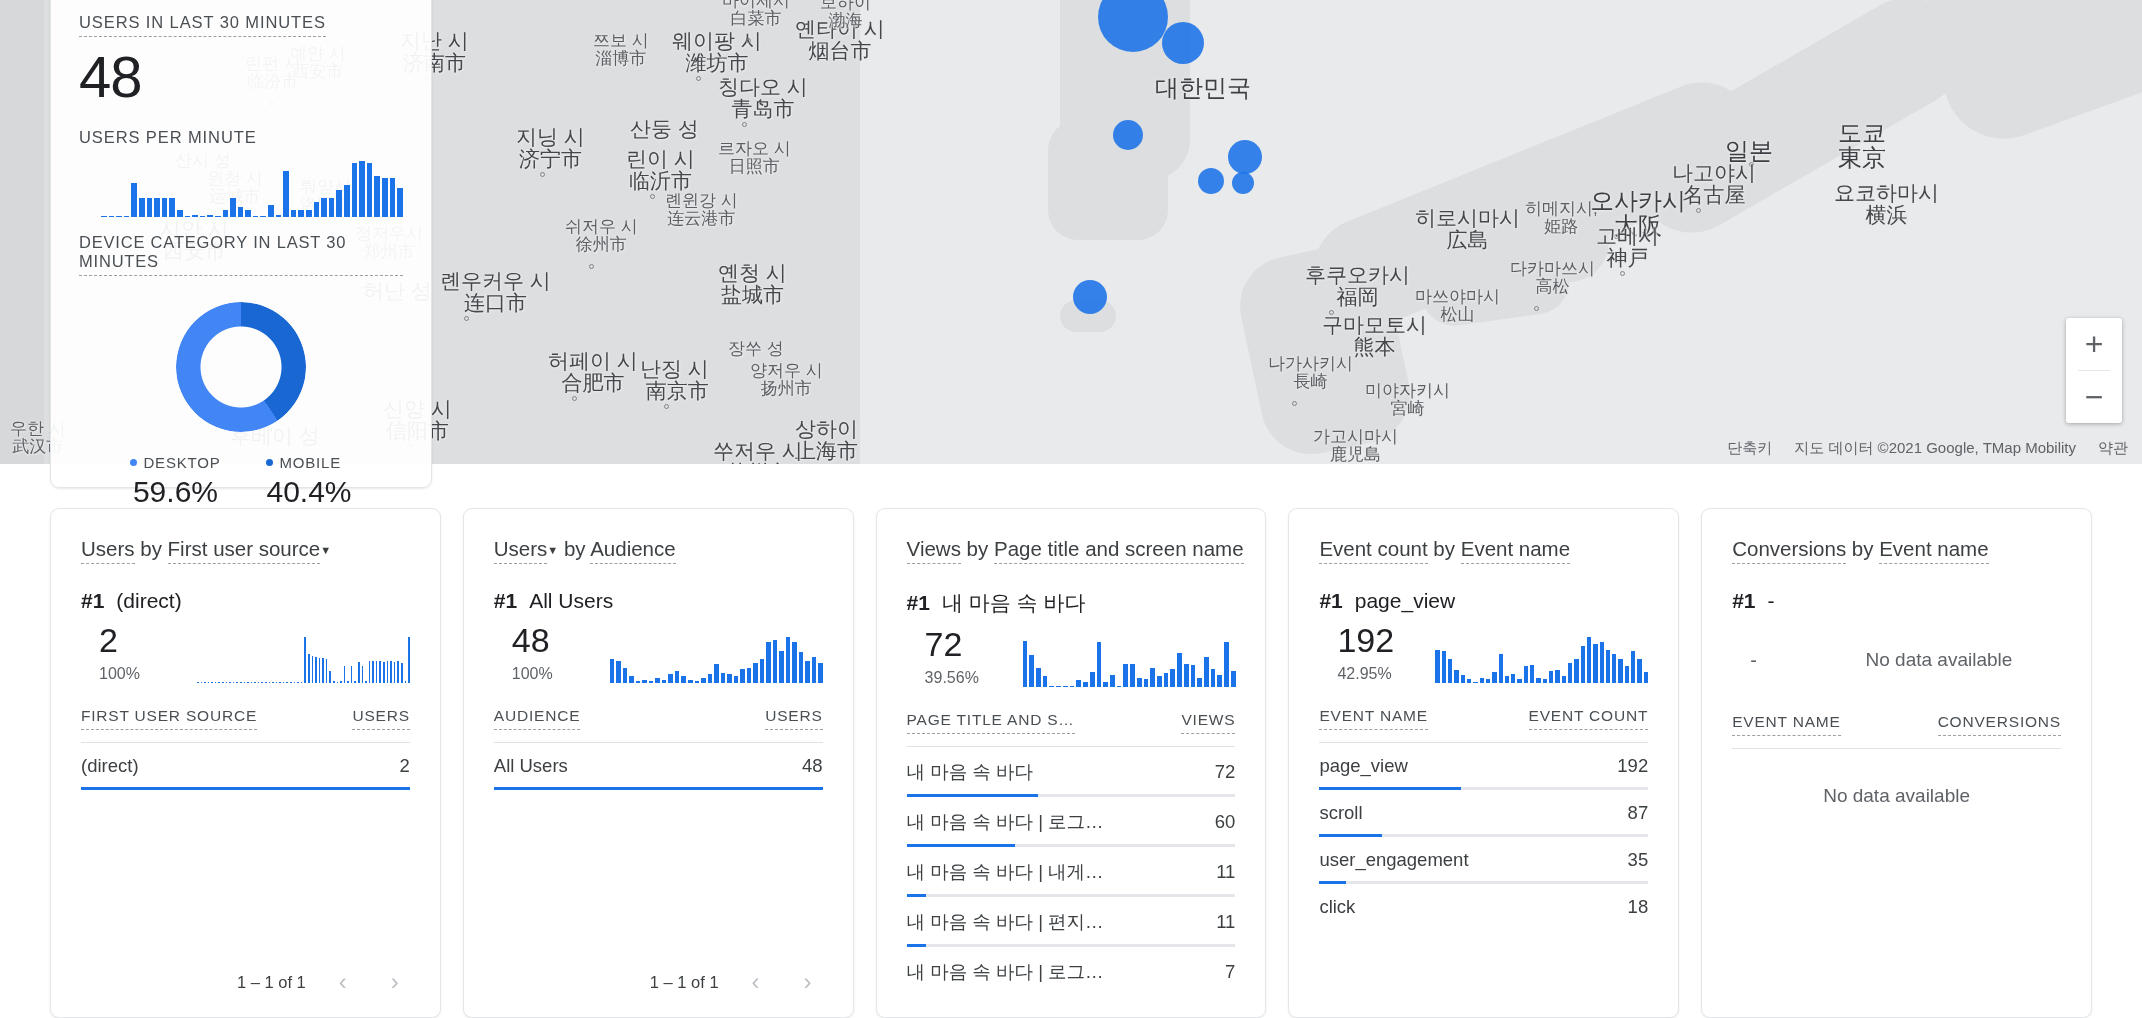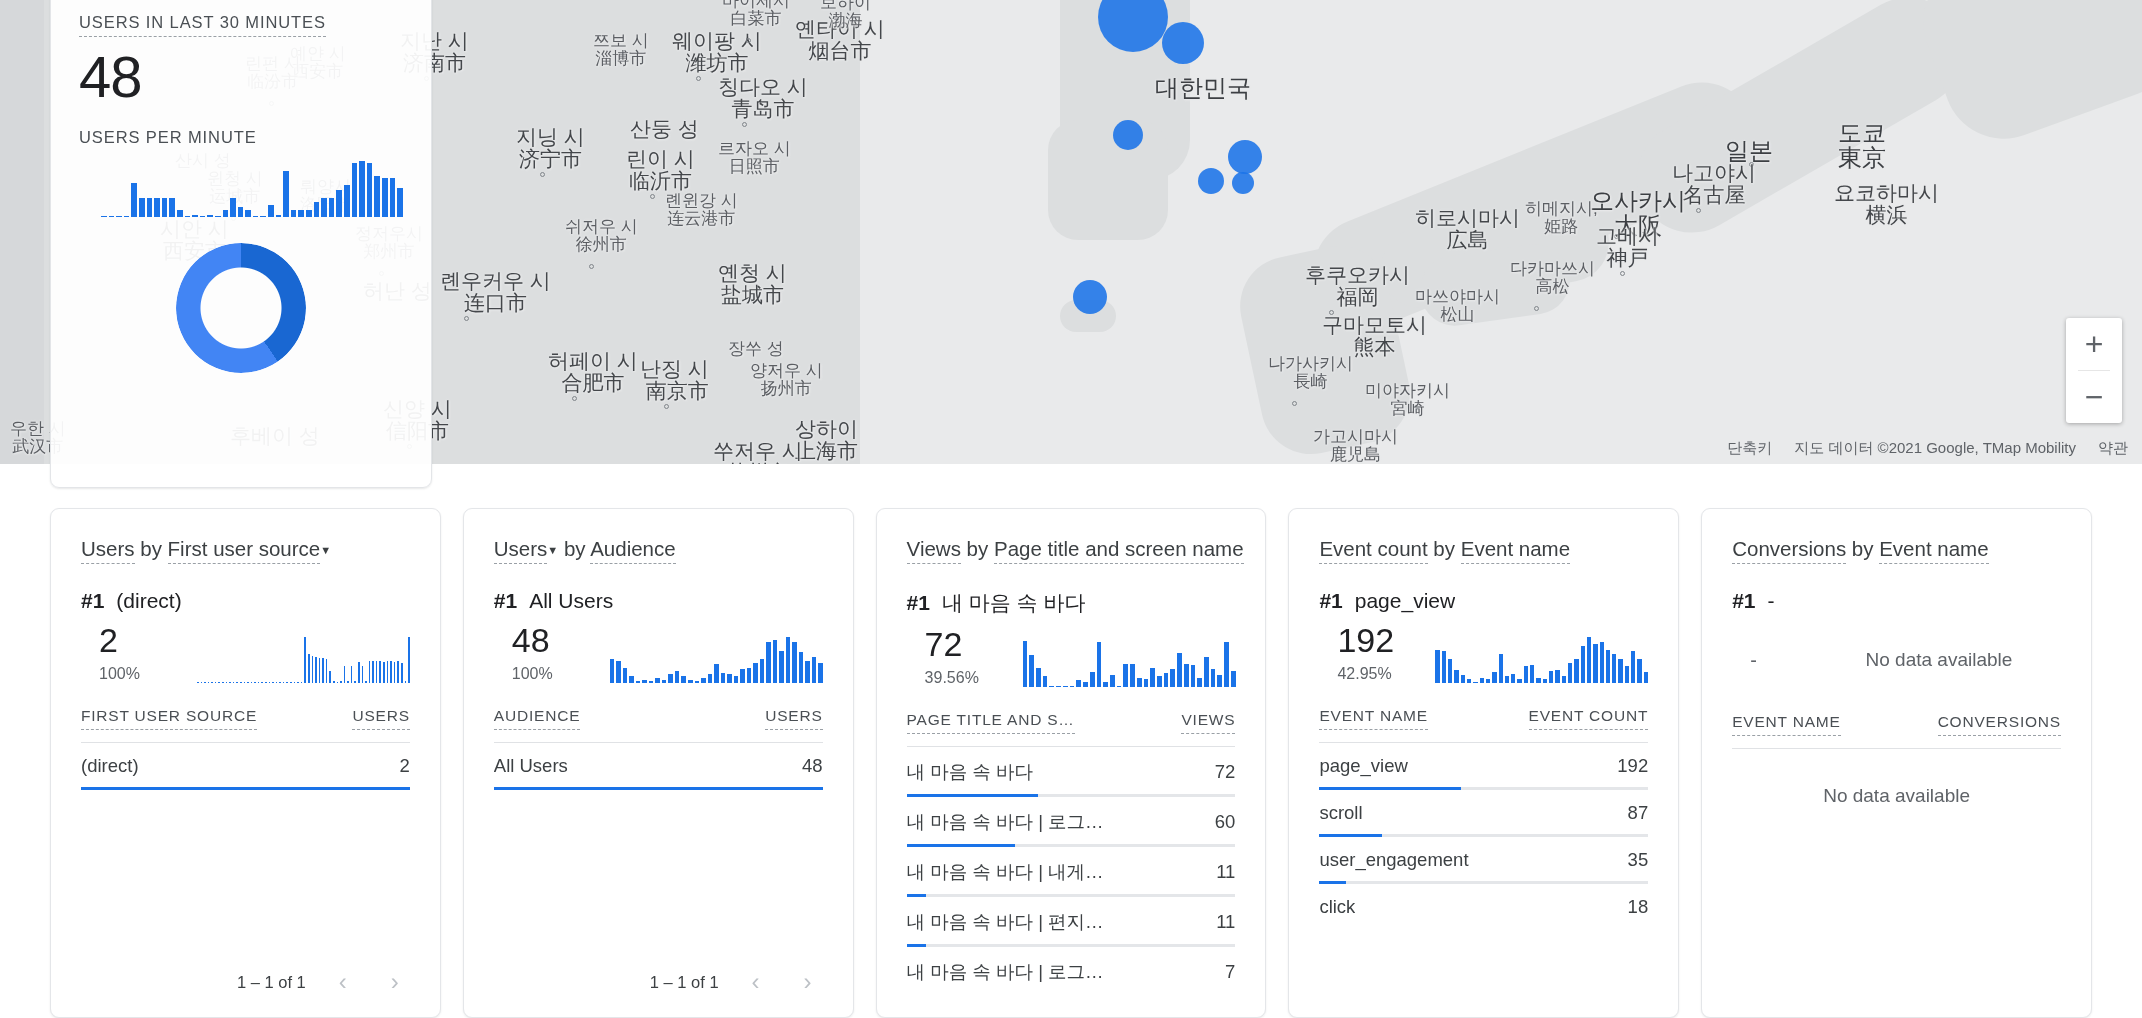--- a/index.html
+++ b/index.html
@@ -313,23 +313,40 @@
         <i style="height: 27px;"></i>
         <i style="height: 32px;"></i>
         <i style="height: 54px;"></i>
         <i style="height: 56px;"></i>
         <i style="height: 54px;"></i>
         <i style="height: 41px;"></i>
         <i style="height: 39px;"></i>
         <i style="height: 39px;"></i>
         <i style="height: 29px;"></i>
       </div>
+    <div class="ov-dev-title">DEVICE CATEGORY IN LAST 30 MINUTES</div>
     <div class="donut-wrap">
       <div class="donut" id="ov-donut" style="background: conic-gradient(rgb(25, 103, 210) 0deg, rgb(25, 103, 210) 40.4%, rgb(66, 133, 244) 40.4%, rgb(66, 133, 244) 100%);"></div>
     </div>
+    <div class="legend" id="ov-legend">
+        <div class="legend-item">
+          <div class="legend-top">
+            <span class="legend-bullet" style="background:#4285f4"></span>
+            <span class="legend-name">DESKTOP</span>
+          </div>
+          <div class="legend-val">59.6%</div>
+        </div>
+        <div class="legend-item">
+          <div class="legend-top">
+            <span class="legend-bullet" style="background:#1967d2"></span>
+            <span class="legend-name">MOBILE</span>
+          </div>
+          <div class="legend-val">40.4%</div>
+        </div>
+      </div>
   </div>
 
   <div class="cards-row" id="cards-row">
       <div class="card">
         <div class="card-title"><span><u>Users</u></span><span> by </span><span><u>First user source</u></span><span class="caret">▼</span></div>
         <div class="rank-row">
           <span class="rank-hash">#1</span>
           <span class="rank-name">(direct)</span>
         </div>
         <div class="metric-row">

